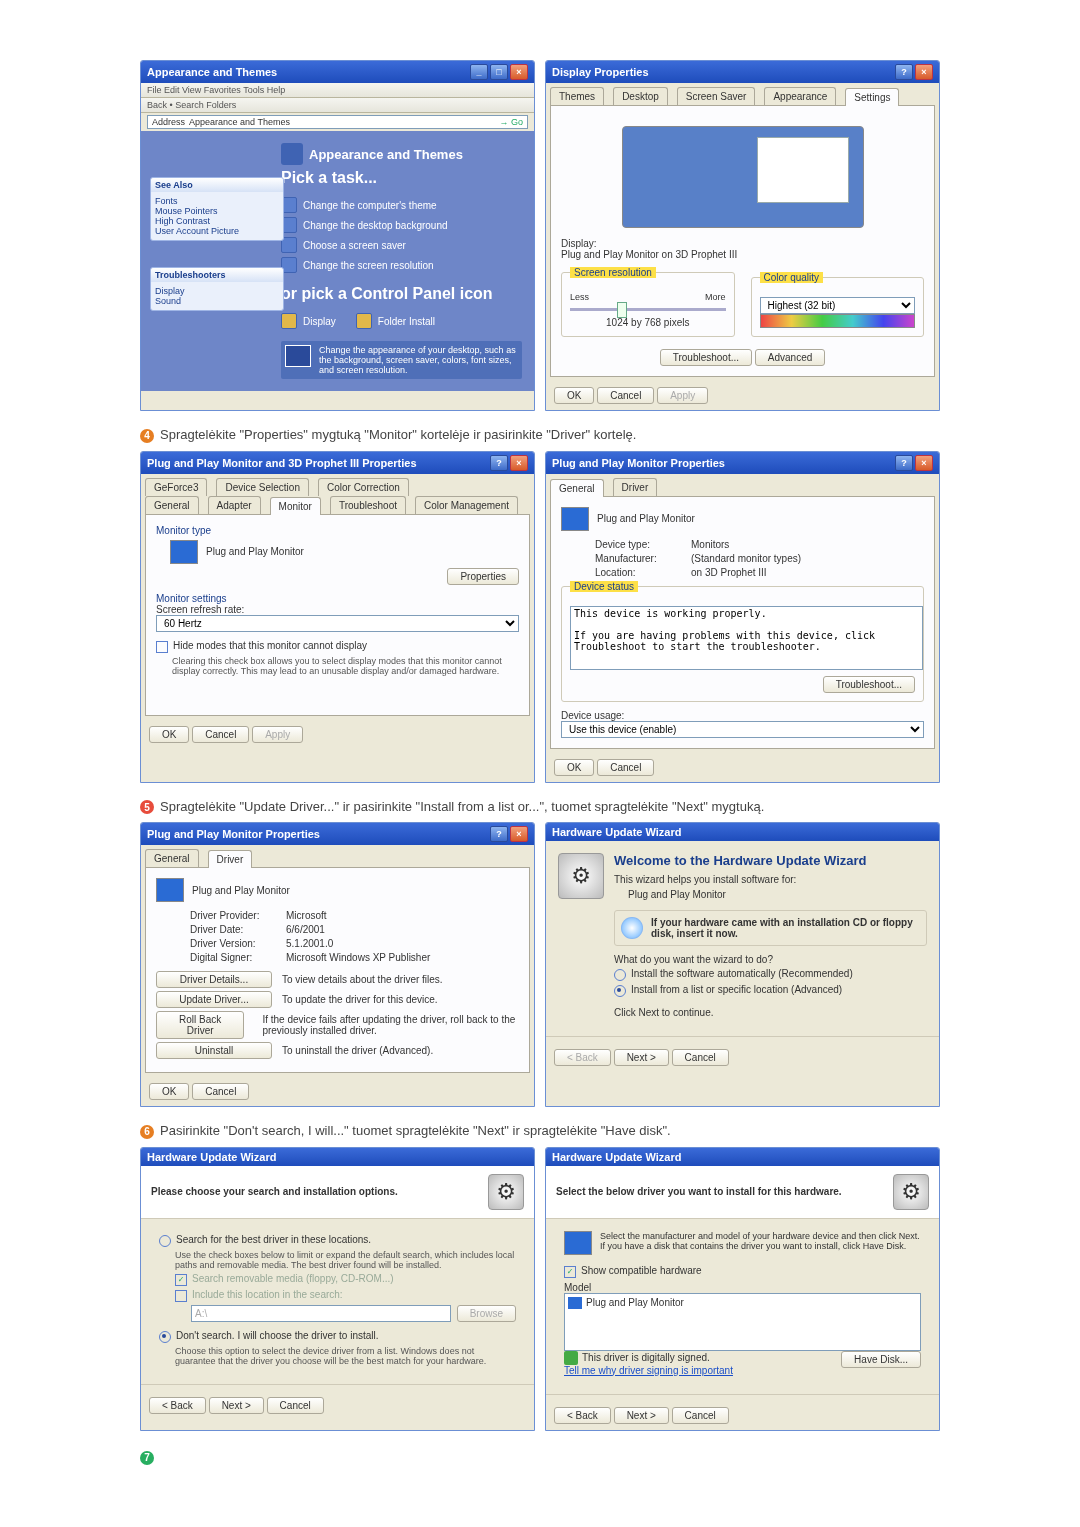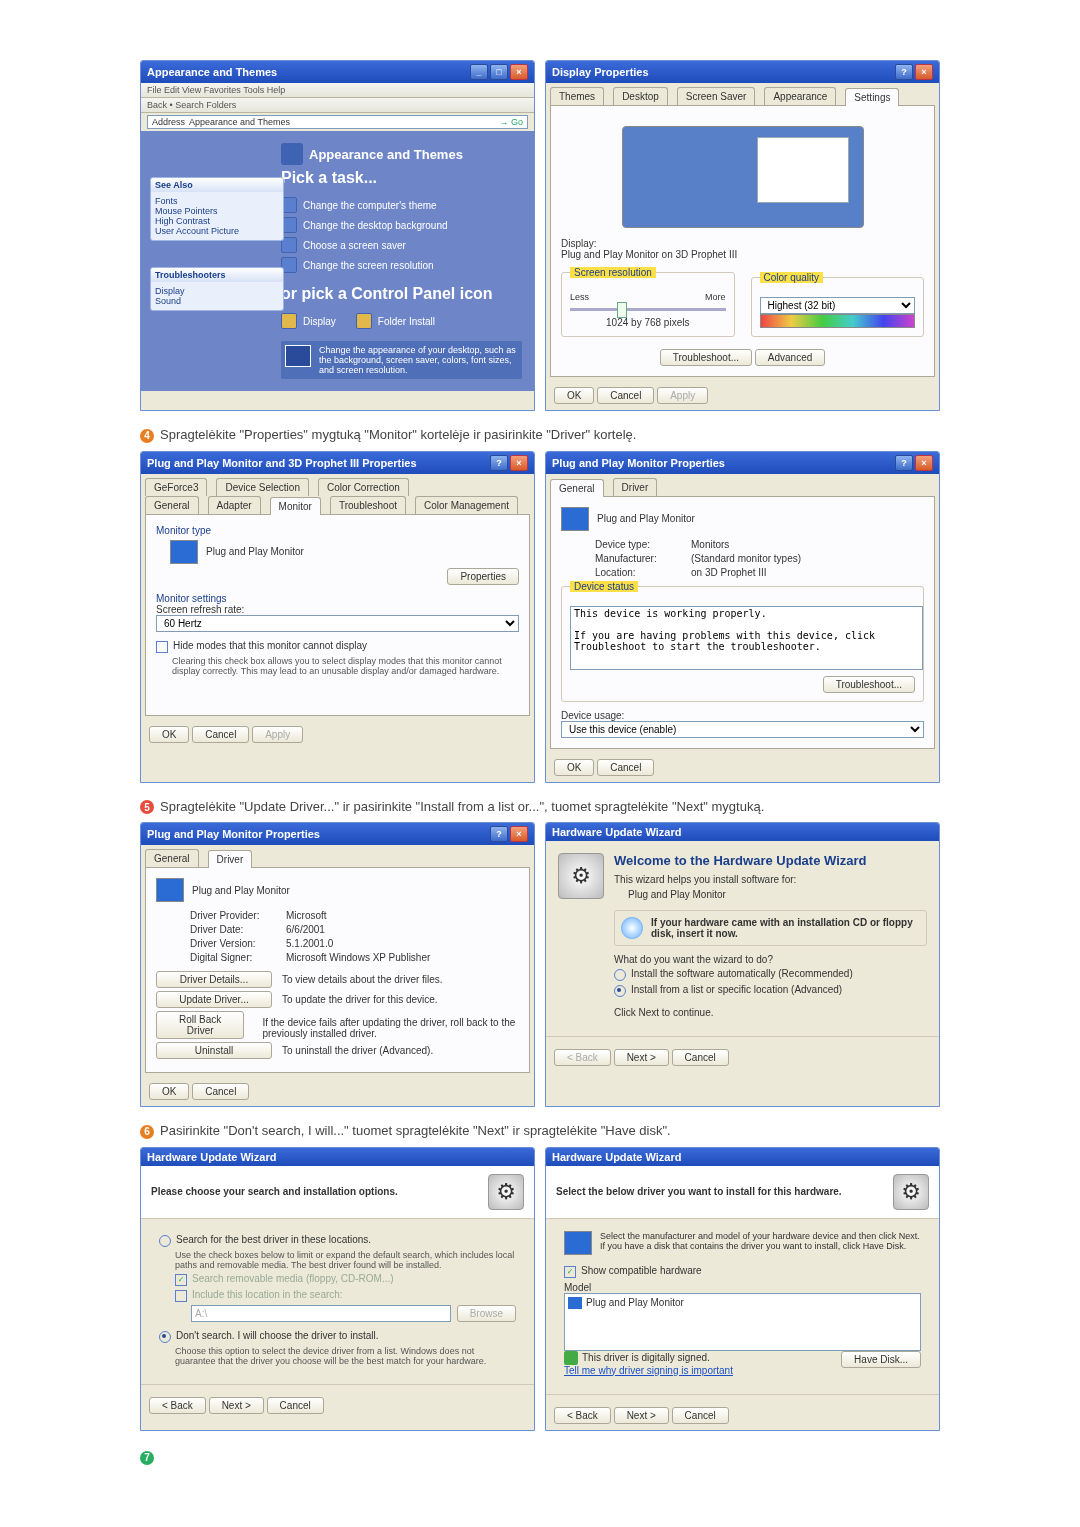--- a/index.html
+++ b/index.html
@@ -321,21 +321,21 @@
             </div>
       </div>
       <div class="field-row" style="align-items:center;gap:10px">
             <span class="btn" style="width:90px;text-align:center">Driver Details...</span>
             <span>To view details about the driver files.</span>
           </div>
       <div class="field-row" style="align-items:center;gap:10px">
             <span class="btn" style="width:90px;text-align:center">Update Driver...</span>
             <span>To update the driver for this device.</span>
           </div>
-      <div class="field-row" style="align-items:flex-end;gap:18px">
+      <div class="field-row" style="align-items:center;gap:18px">
             <span class="btn" style="width:90px;text-align:center">Roll Back Driver</span>
             <span>If the device fails after updating the driver, roll back to the previously installed driver.</span>
           </div>
       <div class="field-row" style="align-items:center;gap:10px">
             <span class="btn" style="width:90px;text-align:center">Uninstall</span>
             <span>To uninstall the driver (Advanced).</span>
           </div>
     </div>
     <div class="btn-row">
       <span class="btn">OK</span>

